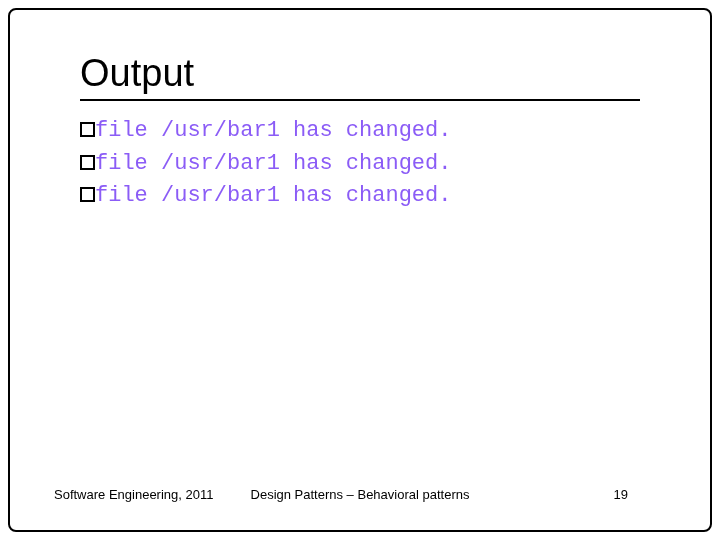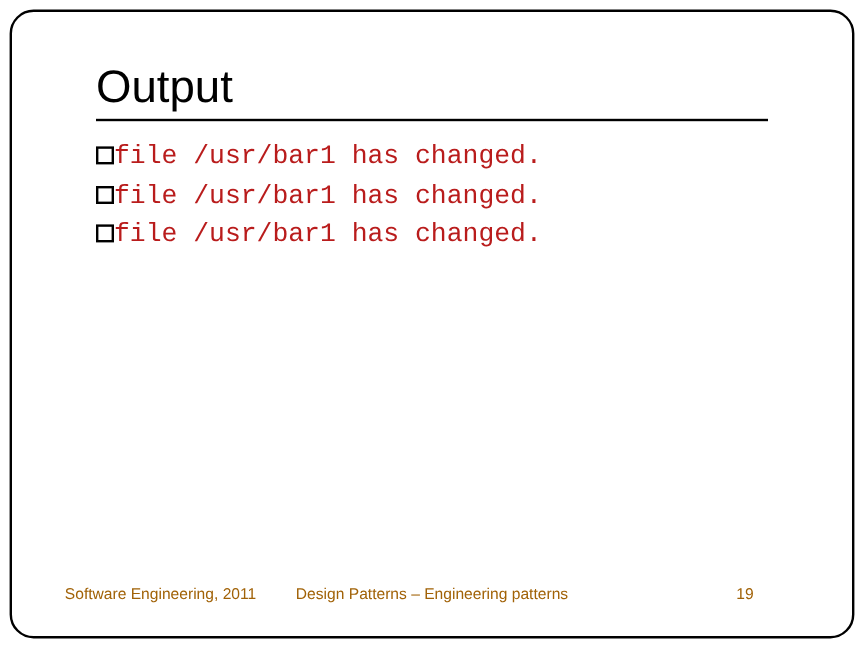--- a/index.html
+++ b/index.html
@@ -14,63 +14,63 @@
     position: relative;
     font-family: Arial, Helvetica, sans-serif;
   }
   .slide-frame {
     position: absolute;
     top: 8px;
     left: 8px;
     right: 8px;
     bottom: 8px;
     border: 2.5px solid #000;
-    border-radius: 20px;
+    border-radius: 8px;
   }
   .content {
     position: absolute;
     top: 42px;
     left: 70px;
     right: 70px;
   }
   .title {
     font-size: 38px;
     font-weight: 400;
     font-family: Arial, Helvetica, sans-serif;
     color: #000;
     padding-bottom: 4px;
     border-bottom: 2px solid #000;
     margin-bottom: 14px;
   }
   .output-lines {
     font-family: "Courier New", Courier, monospace;
     font-size: 22px;
     line-height: 1.48;
-    color: #b91c1c;
+    color: #8b5cf6;
   }
   .output-line {
     white-space: pre;
   }
   .bullet-box {
     display: inline-block;
     width: 15px;
     height: 15px;
     border: 2px solid #000;
     background: #fff;
     vertical-align: -1px;
     margin-right: 0px;
   }
   .footer {
     position: absolute;
     bottom: 28px;
     left: 0;
     right: 0;
     height: 20px;
     font-size: 13px;
-    color: #a16207;
+    color: #000000;
     font-family: Arial, Helvetica, sans-serif;
   }
   .footer-left {
     position: absolute;
     left: 44px;
     bottom: 0;
   }
   .footer-center {
     position: absolute;
     left: 0;
@@ -94,17 +94,17 @@
 
     <div class="output-lines">
       <div class="output-line"><span class="bullet-box"></span><span>file /usr/bar1 has changed.</span></div>
       <div class="output-line"><span class="bullet-box"></span><span>file /usr/bar1 has changed.</span></div>
       <div class="output-line"><span class="bullet-box"></span><span>file /usr/bar1 has changed.</span></div>
     </div>
   </div>
 
   <div class="footer">
     <div class="footer-left">Software Engineering, 2011</div>
-    <div class="footer-center">Design Patterns – Engineering patterns</div>
+    <div class="footer-center">Design Patterns – Behavioral patterns</div>
     <div class="footer-right">19</div>
   </div>
 
 </div>
 
 </body></html>

